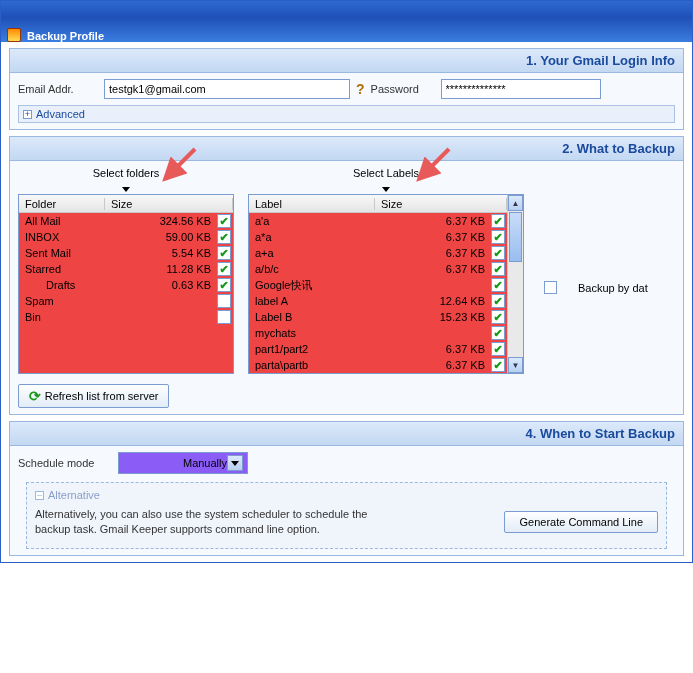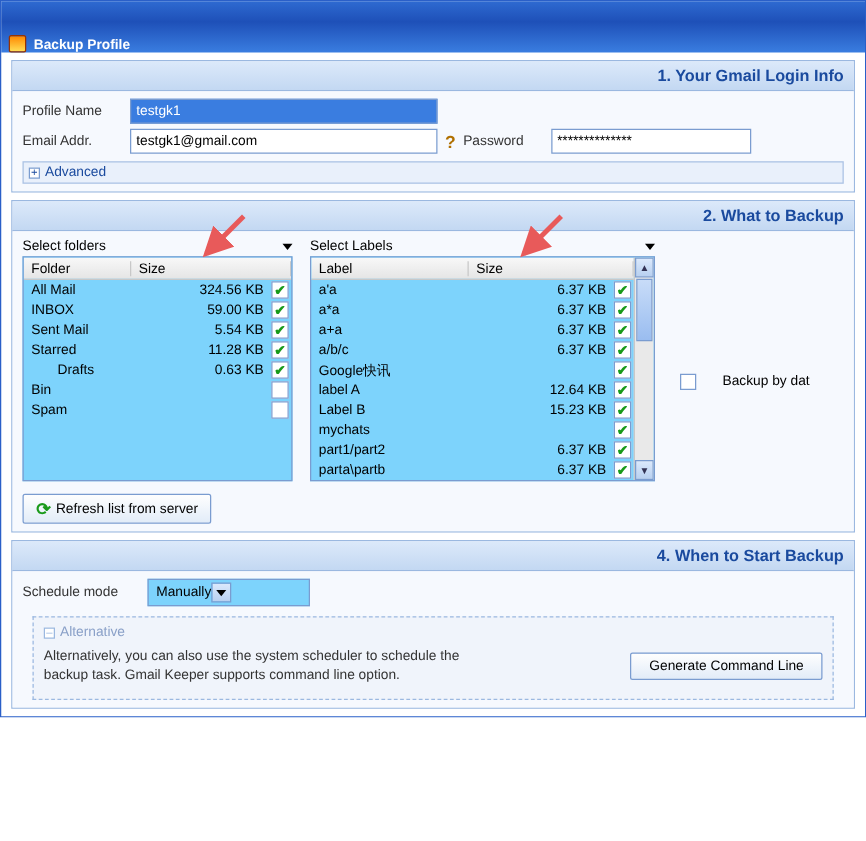--- a/index.html
+++ b/index.html
@@ -11,23 +11,23 @@
 .section-header { background: linear-gradient(to bottom, #dce9fa, #c3d8f2); padding: 4px 8px; color: #1a4a9e; font-weight: bold; font-size: 13px; border-bottom: 1px solid #9bb8e0; text-align: right; }
 .section-body { padding: 6px 8px; background: #f6f9fe; }
 .row { display: flex; align-items: center; margin-bottom: 4px; gap: 6px; }
 label.field-label { min-width: 80px; color: #333; }
 input.text { border: 1px solid #7a9cd0; background: #fff; padding: 2px 4px; height: 20px; }
 input.selhl { background: #3a7de0; color: #fff; }
 .expand-bar { border: 1px solid #aac2e4; background: #e9f0fb; margin-top: 6px; padding: 2px 4px; display: flex; align-items: center; gap: 4px; color: #1a4a9e; cursor: pointer; }
 .plus { width: 9px; height: 9px; border:1px solid #7a9cd0; background:#fff; display:inline-flex; align-items:center; justify-content:center; font-size:9px; line-height:9px;}
 .what-body { display: flex; gap: 14px; position: relative; }
 .col { display: flex; flex-direction: column; position:relative;}
-.sel-label { display: flex; align-items: center; gap: 4px; margin-bottom: 2px; }
+.sel-label { display: flex; align-items: center; gap: 4px; margin-bottom: 2px; flex-direction: column; }
 .caret-down { width:0;height:0;border-left:4px solid transparent;border-right:4px solid transparent;border-top:5px solid #000; }
-.listbox { border: 1px solid #7a9cd0; background: #7dd3fc; width: 216px; height: 180px; overflow: hidden; display:flex; }
+.listbox { border: 1px solid #7a9cd0; background: #ef4444; width: 216px; height: 180px; overflow: hidden; display:flex; }
 .listcontent{ flex:1; }
 .list-header { background: linear-gradient(#f8f8f8,#e5e5e5); border-bottom:1px solid #c8c8c8; display:flex; height:18px; align-items:center;}
 .list-header .hc{ padding:0 6px; border-right:1px solid #c8c8c8; }
 .list-header .hc.folder{ width:86px;}
 .list-header .hc.size{ flex:1;}
 .list-rows { }
 .lr { display:flex; align-items:center; height:16px; padding:0 2px 0 6px; }
 .lr .name { width:86px; white-space:nowrap; overflow:hidden; }
 .lr .size { flex:1; text-align:right; padding-right:6px; }
 .lr .cb { width:14px;height:14px;border:1px solid #7a9cd0;background:#fff;display:inline-flex;align-items:center;justify-content:center;font-size:11px;color:#1a9a1a;font-weight:bold;}
@@ -36,21 +36,21 @@
 .sb-btn { height:16px; background:linear-gradient(#dbe9fc,#b8d0f0); border:1px solid #7a9cd0; display:flex;align-items:center;justify-content:center;font-size:8px;color:#335;}
 .sb-thumb { background:linear-gradient(#c8dcf8,#9abdf0); border:1px solid #7a9cd0; margin:1px; height:50px;}
 .btn { border:1px solid #7a9cd0; background:linear-gradient(#fefefe,#e2ecf8); padding:3px 10px; cursor:pointer; display:inline-flex; align-items:center; gap:4px; border-radius:2px;}
 .refresh-icon { color:#1a9a1a; font-weight:bold; font-size:14px; }
 .bkup-date { display:flex; align-items:center; gap:21px; margin-left:6px; }
 .chk { width:13px;height:13px;border:1px solid #7a9cd0;background:#fff;display:inline-block;}
 .arrow { position:absolute; pointer-events:none; z-index:10;}
 .arrow svg { overflow:visible; }
 .qmark { color:#b07000; font-weight:bold; font-size:14px; }
 .browse-btn { border:1px solid #7a9cd0;background:linear-gradient(#fefefe,#e2ecf8);padding:2px 8px;cursor:pointer;font-weight:bold;}
-.combo-wrap{display:inline-flex;border:1px solid #7a9cd0;background:#7dd3fc;height:22px;align-items:center;padding:0 4px 0 6px;width:130px;justify-content:flex-start;}
+.combo-wrap{display:inline-flex;border:1px solid #7a9cd0;background:#8b5cf6;height:22px;align-items:center;padding:0 4px 0 6px;width:130px;justify-content:flex-end;}
 .combo-btn{width:16px;height:16px;background:linear-gradient(#dbe9fc,#b8d0f0);border:1px solid #7a9cd0;display:flex;align-items:center;justify-content:center;}
 .alt-section{border:1px dashed #9bb8e0;margin:8px 8px 0 8px;padding:4px 8px 10px 8px;background:#f0f4fb;}
 .alt-header{color:#8aa0c8;padding:2px 0 6px 0;display:flex;align-items:center;gap:4px;}
 .minus{width:9px;height:9px;border:1px solid #9bb8e0;background:#fff;display:inline-flex;align-items:center;justify-content:center;font-size:9px;color:#9bb8e0;}
 .alt-body{display:flex;justify-content:space-between;align-items:center;gap:24px;}
 .alt-text{color:#333;line-height:1.4;}
 </style>
 </head>
 <body>
 
@@ -58,24 +58,20 @@
 
   <div class="titlebar">
     <span class="titlebar-icon"></span>
     <span>Backup Profile</span>
   </div>
 
   <div class="section">
     <div class="section-header">1. Your Gmail Login Info</div>
     <div class="section-body">
       <div class="row">
-        <label class="field-label">Profile Name</label>
-        <input class="text selhl" style="width: 246px;" value="testgk1">
-      </div>
-      <div class="row">
         <label class="field-label">Email Addr.</label>
         <input class="text" style="width: 246px;" value="testgk1@gmail.com">
         <span class="qmark">?</span>
         <label class="field-label" style="min-width:64px">Password</label>
         <input class="text" style="width: 160px;" value="**************">
       </div>
       <div class="expand-bar">
         <span class="plus">+</span>
         <span>Advanced</span>
       </div>
@@ -139,26 +135,26 @@
                   <div class="name" style="width: 86px;">Starred</div>
                   <div class="size">11.28 KB</div>
                   <div class="cb ck"></div>
                 </div>
                 <div class="lr">
                   <div class="name" style="width: 86px; margin-left: 21px;">Drafts</div>
                   <div class="size">0.63 KB</div>
                   <div class="cb ck"></div>
                 </div>
                 <div class="lr">
+                  <div class="name" style="width: 86px;">Spam</div>
+                  <div class="size"></div>
+                  <div class="cb"></div>
+                </div>
+                <div class="lr">
                   <div class="name" style="width: 86px;">Bin</div>
-                  <div class="size"></div>
-                  <div class="cb"></div>
-                </div>
-                <div class="lr">
-                  <div class="name" style="width: 86px;">Spam</div>
                   <div class="size"></div>
                   <div class="cb"></div>
                 </div>
               </div>
           </div>
         </div>
         <div style="margin-top:10px;">
           <div class="btn">
             <span class="refresh-icon">⟳</span>
             <span>Refresh list from server</span>

